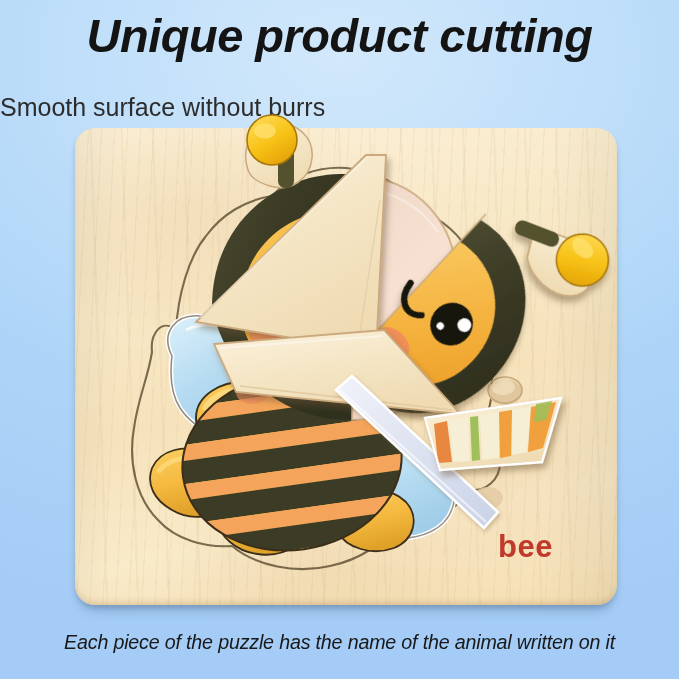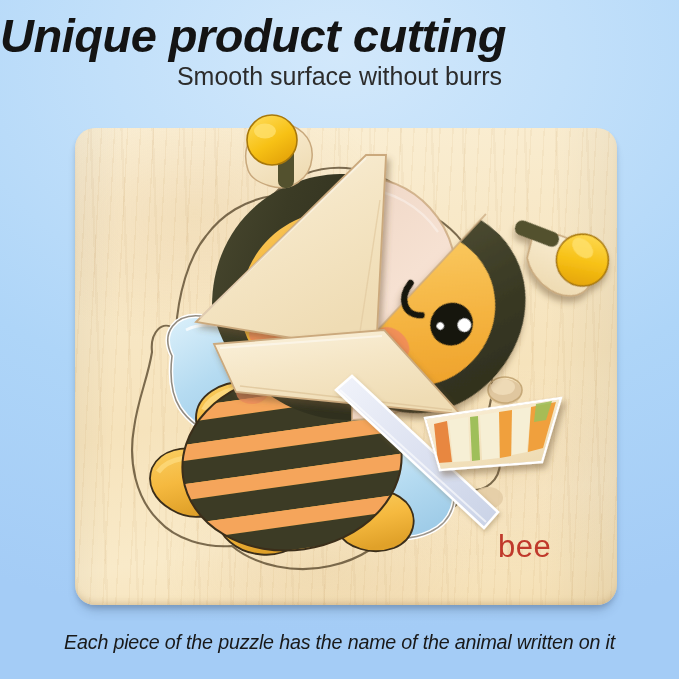--- a/index.html
+++ b/index.html
@@ -9,28 +9,29 @@
     font-family:"Liberation Sans","DejaVu Sans",sans-serif;
     background:#A9D0F5;
   }
   #stage{
     position:relative;width:679px;height:679px;overflow:hidden;
     background:
       radial-gradient(120% 85% at 50% 8%, #D2E8FB 0%, #C2E0FA 28%, #AED5F8 62%, #A4CCF6 100%);
   }
   
   .title{
-    position:absolute;left:0;top:8px;width:679px;
+    position:absolute;left:0;top:8px;width:679px;text-align:center;
     font-size:47px;line-height:56px;font-weight:700;font-style:italic;
     color:#141414;letter-spacing:-0.5px;white-space:nowrap;
   }
   .sub{
-    position:absolute;left:0;width:679px;text-align:center;
+    position:absolute;left:0;width:679px;text-align:left;
     font-size:25px;line-height:28px;font-weight:400;color:#2C2C2C;
     white-space:nowrap;
+    margin-top:31px;
   }
   .sub1{top:62px;}
   .sub2{top:88px;}
   .caption{
     position:absolute;left:0;top:630px;width:679px;text-align:center;
     font-size:20.5px;font-style:italic;font-weight:400;color:#191919;
     letter-spacing:-0.2px;white-space:nowrap;
     transform:scaleX(0.96);
   }
 
@@ -66,21 +67,21 @@
     background:
       radial-gradient(55% 38% at 22% 18%, rgba(214,176,118,.16), rgba(0,0,0,0) 70%),
       radial-gradient(48% 30% at 78% 72%, rgba(214,176,118,.13), rgba(0,0,0,0) 72%),
       radial-gradient(40% 26% at 46% 92%, rgba(196,155,96,.12), rgba(0,0,0,0) 75%);
     mix-blend-mode:multiply;
   }
   #art{position:absolute;left:0;top:0;width:679px;height:679px;overflow:visible;pointer-events:none;}
 
   .bee-label{
     position:absolute;left:498px;top:529px;
-    font-size:31px;font-weight:400;color:#C0392B;letter-spacing:0.5px;
+    font-size:31px;font-weight:700;color:#C0392B;letter-spacing:0.5px;
   }
 </style>
 </head>
 <body>
 
 <div id="stage">
 
   <div class="title">Unique product cutting</div>
   <div class="sub sub1">Smooth surface without burrs</div>
 

